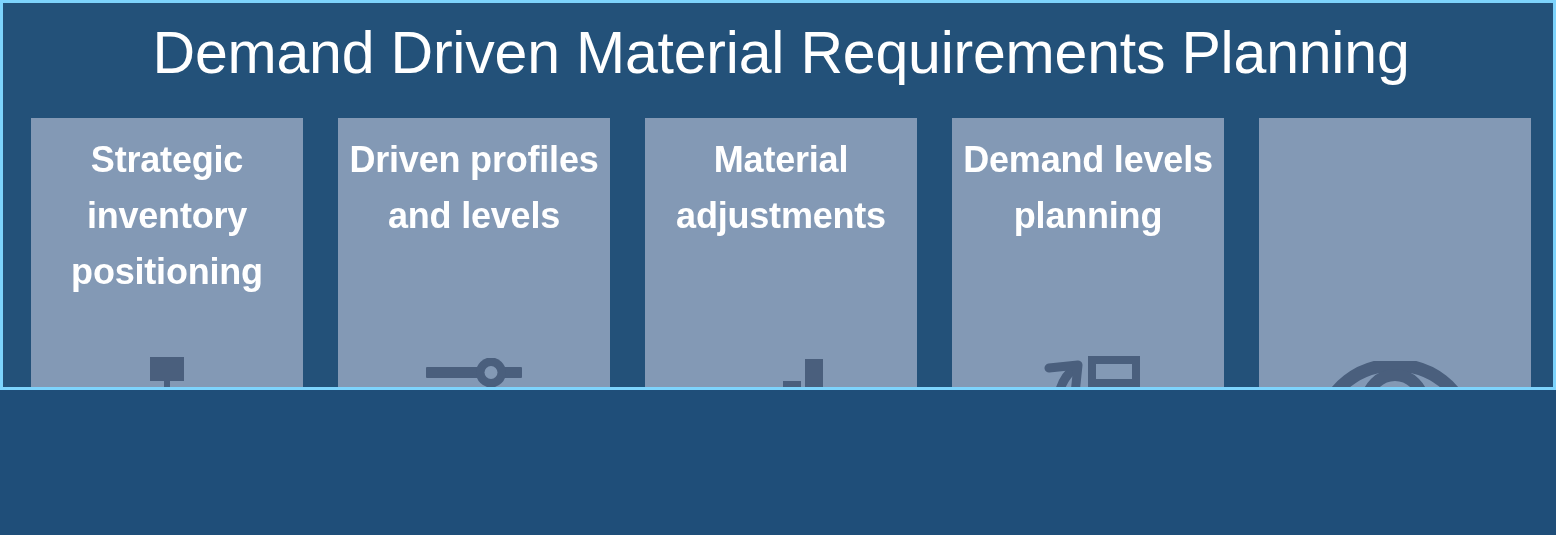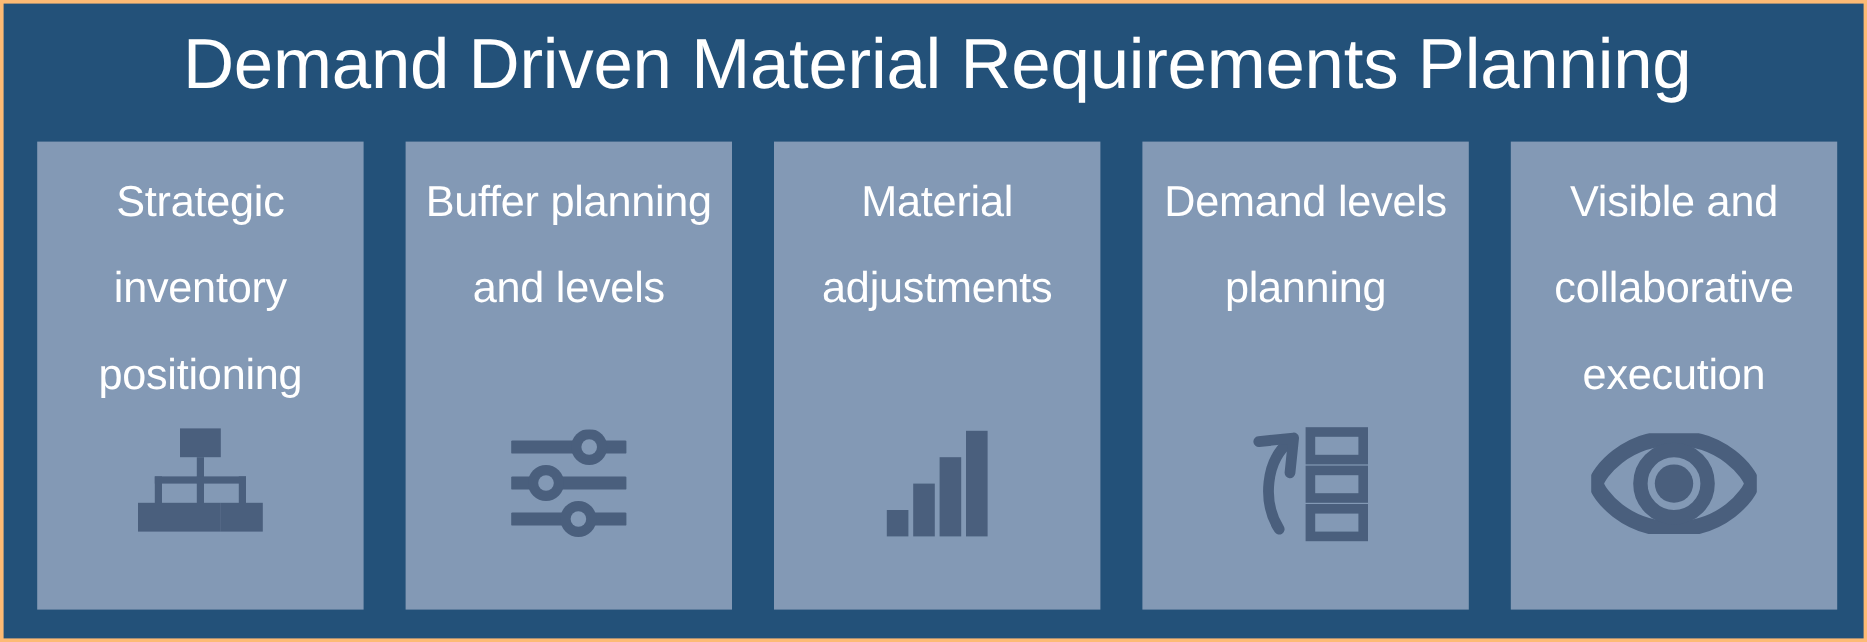--- a/index.html
+++ b/index.html
@@ -9,24 +9,24 @@
   body {
     width: 1556px;
     height: 535px;
     background: #1f4e79;
     font-family: "Liberation Sans", sans-serif;
     overflow: hidden;
   }
   #slide {
     position: relative;
     width: 1556px;
-    height: 535px;
+    height: 390px;
     background: #235179;
     box-sizing: border-box;
-    border: 3px solid #fdba74;
+    border: 3px solid #7dd3fc;
     overflow: hidden;
     padding-left: 32px;
   }
   #slide-title {
     position: absolute;
     left: 0;
     top: 8px;
     width: 1556px;
     text-align: center;
     color: #ffffff;
@@ -55,22 +55,22 @@
     flex-direction: column;
     align-items: center;
     position: relative;
   }
   .card-label {
     margin-top: 14px;
     width: 252px;
     text-align: center;
     color: #ffffff;
     font-size: 36px;
-    line-height: 72px;
-    font-weight: 400;
+    line-height: 56px;
+    font-weight: 700;
     letter-spacing: -0.2px;
   }
   .card-icon {
     position: absolute;
     left: 0;
     top: 225px;
     width: 272px;
     height: 120px;
     display: flex;
     align-items: center;
@@ -102,21 +102,21 @@
             <rect x="87" y="44" width="6" height="24"></rect>
             <rect x="3" y="66" width="35" height="24"></rect>
             <rect x="38" y="66" width="34" height="24"></rect>
             <rect x="72" y="66" width="35" height="24"></rect>
           </g>
         </svg>
       </div>
     </div>
 
     <div class="card">
-      <div class="card-label">Buffer planning and levels</div>
+      <div class="card-label">Driven profiles and levels</div>
       <div class="card-icon">
         <svg width="104" height="90" viewBox="0 0 104 90" aria-hidden="true">
           <g fill="#4a5f7d">
             <rect x="4" y="9" width="96" height="11" rx="1"></rect>
             <circle cx="69" cy="14.5" r="15"></circle>
             <circle cx="69" cy="14.5" r="6.5" fill="#8399b5"></circle>
             <rect x="4" y="39" width="96" height="11" rx="1"></rect>
             <circle cx="33" cy="44.5" r="15"></circle>
             <circle cx="33" cy="44.5" r="6.5" fill="#8399b5"></circle>
             <rect x="4" y="69" width="96" height="11" rx="1"></rect>
@@ -152,21 +152,20 @@
           <g fill="none" stroke="#4a5f7d" stroke-width="8">
             <rect x="56" y="7" width="44" height="23"></rect>
             <rect x="56" y="39" width="44" height="23"></rect>
             <rect x="56" y="71" width="44" height="23"></rect>
           </g>
         </svg>
       </div>
     </div>
 
     <div class="card">
-      <div class="card-label">Visible and collaborative execution</div>
       <div class="card-icon">
         <svg width="138" height="84" viewBox="0 0 138 84" aria-hidden="true">
           <path d="M 69 4 C 28 4, 6 33, 4 42 C 6 51, 28 80, 69 80 C 110 80, 132 51, 134 42 C 132 33, 110 4, 69 4 Z" fill="none" stroke="#4a5f7d" stroke-width="13"></path>
           <circle cx="69" cy="42" r="28" fill="none" stroke="#4a5f7d" stroke-width="12"></circle>
           <circle cx="69" cy="42" r="16" fill="#4a5f7d"></circle>
         </svg>
       </div>
     </div>
 
   </div>

